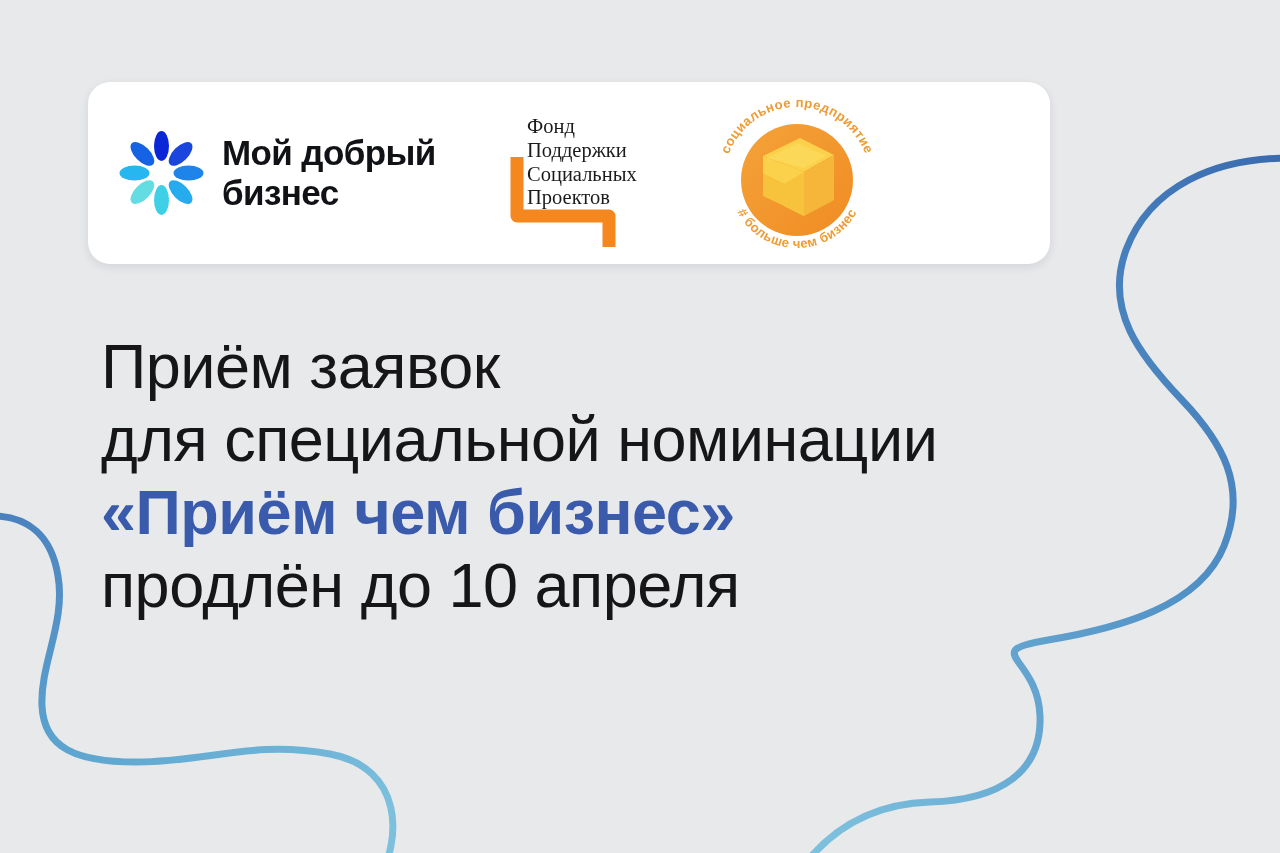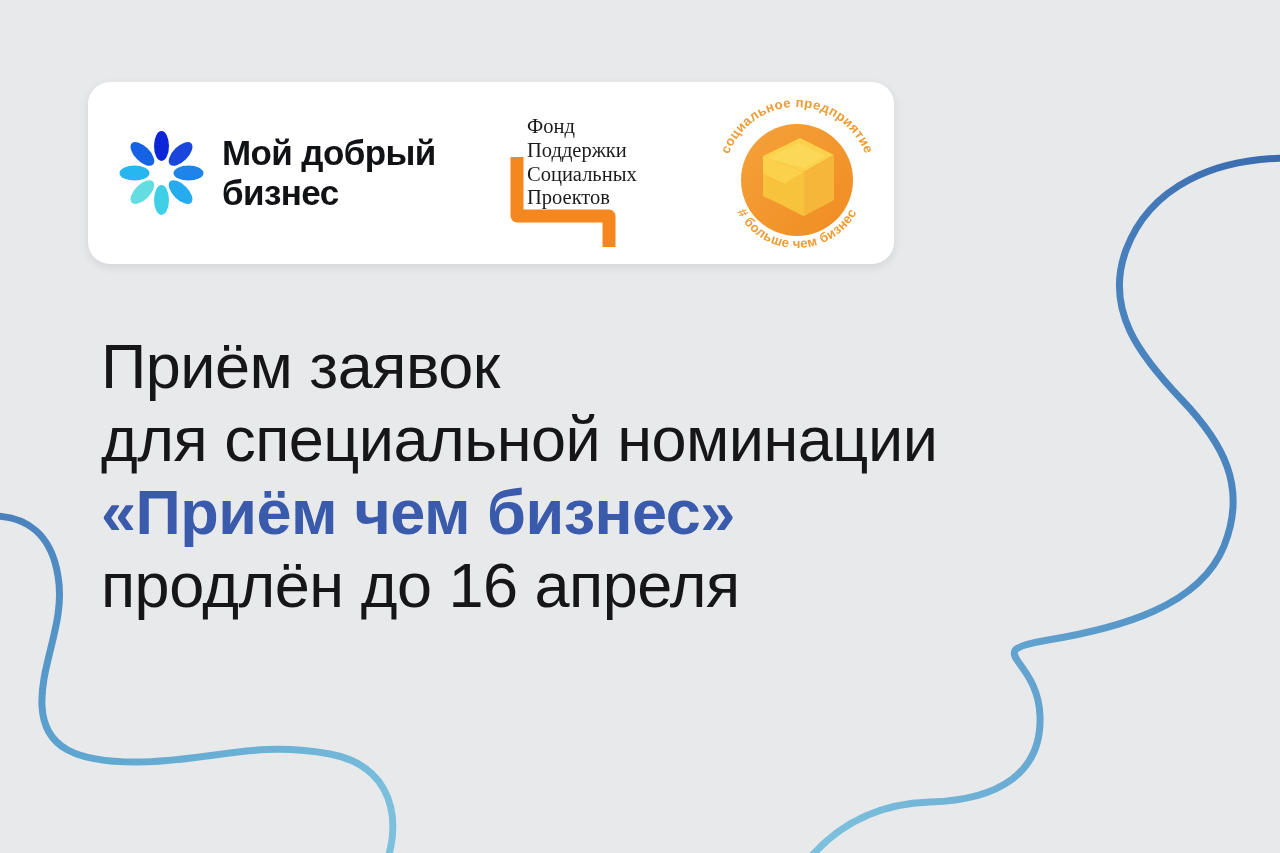--- a/index.html
+++ b/index.html
@@ -25,21 +25,21 @@
     height: 853px;
     z-index: 0;
     pointer-events: none;
   }
 
   
   .logo-card {
     position: absolute;
     left: 88px;
     top: 82px;
-    width: 806px;
+    width: 962px;
     height: 182px;
     background: #ffffff;
     border-radius: 22px;
     box-shadow: 0 3px 10px rgba(20,25,40,0.10);
     z-index: 3;
     display: flex;
     align-items: center;
   }
 
   
@@ -227,14 +227,14 @@
       </text>
     </svg>
   </div>
 
 </div>
 
 <div class="headline">
   <span class="ln">Приём заявок</span>
   <span class="ln">для специальной номинации</span>
   <span class="ln accent">«Приём чем бизнес»</span>
-  <span class="ln">продлён до 16 апреля</span>
+  <span class="ln">продлён до 10 апреля</span>
 </div>
 
 </body></html>

